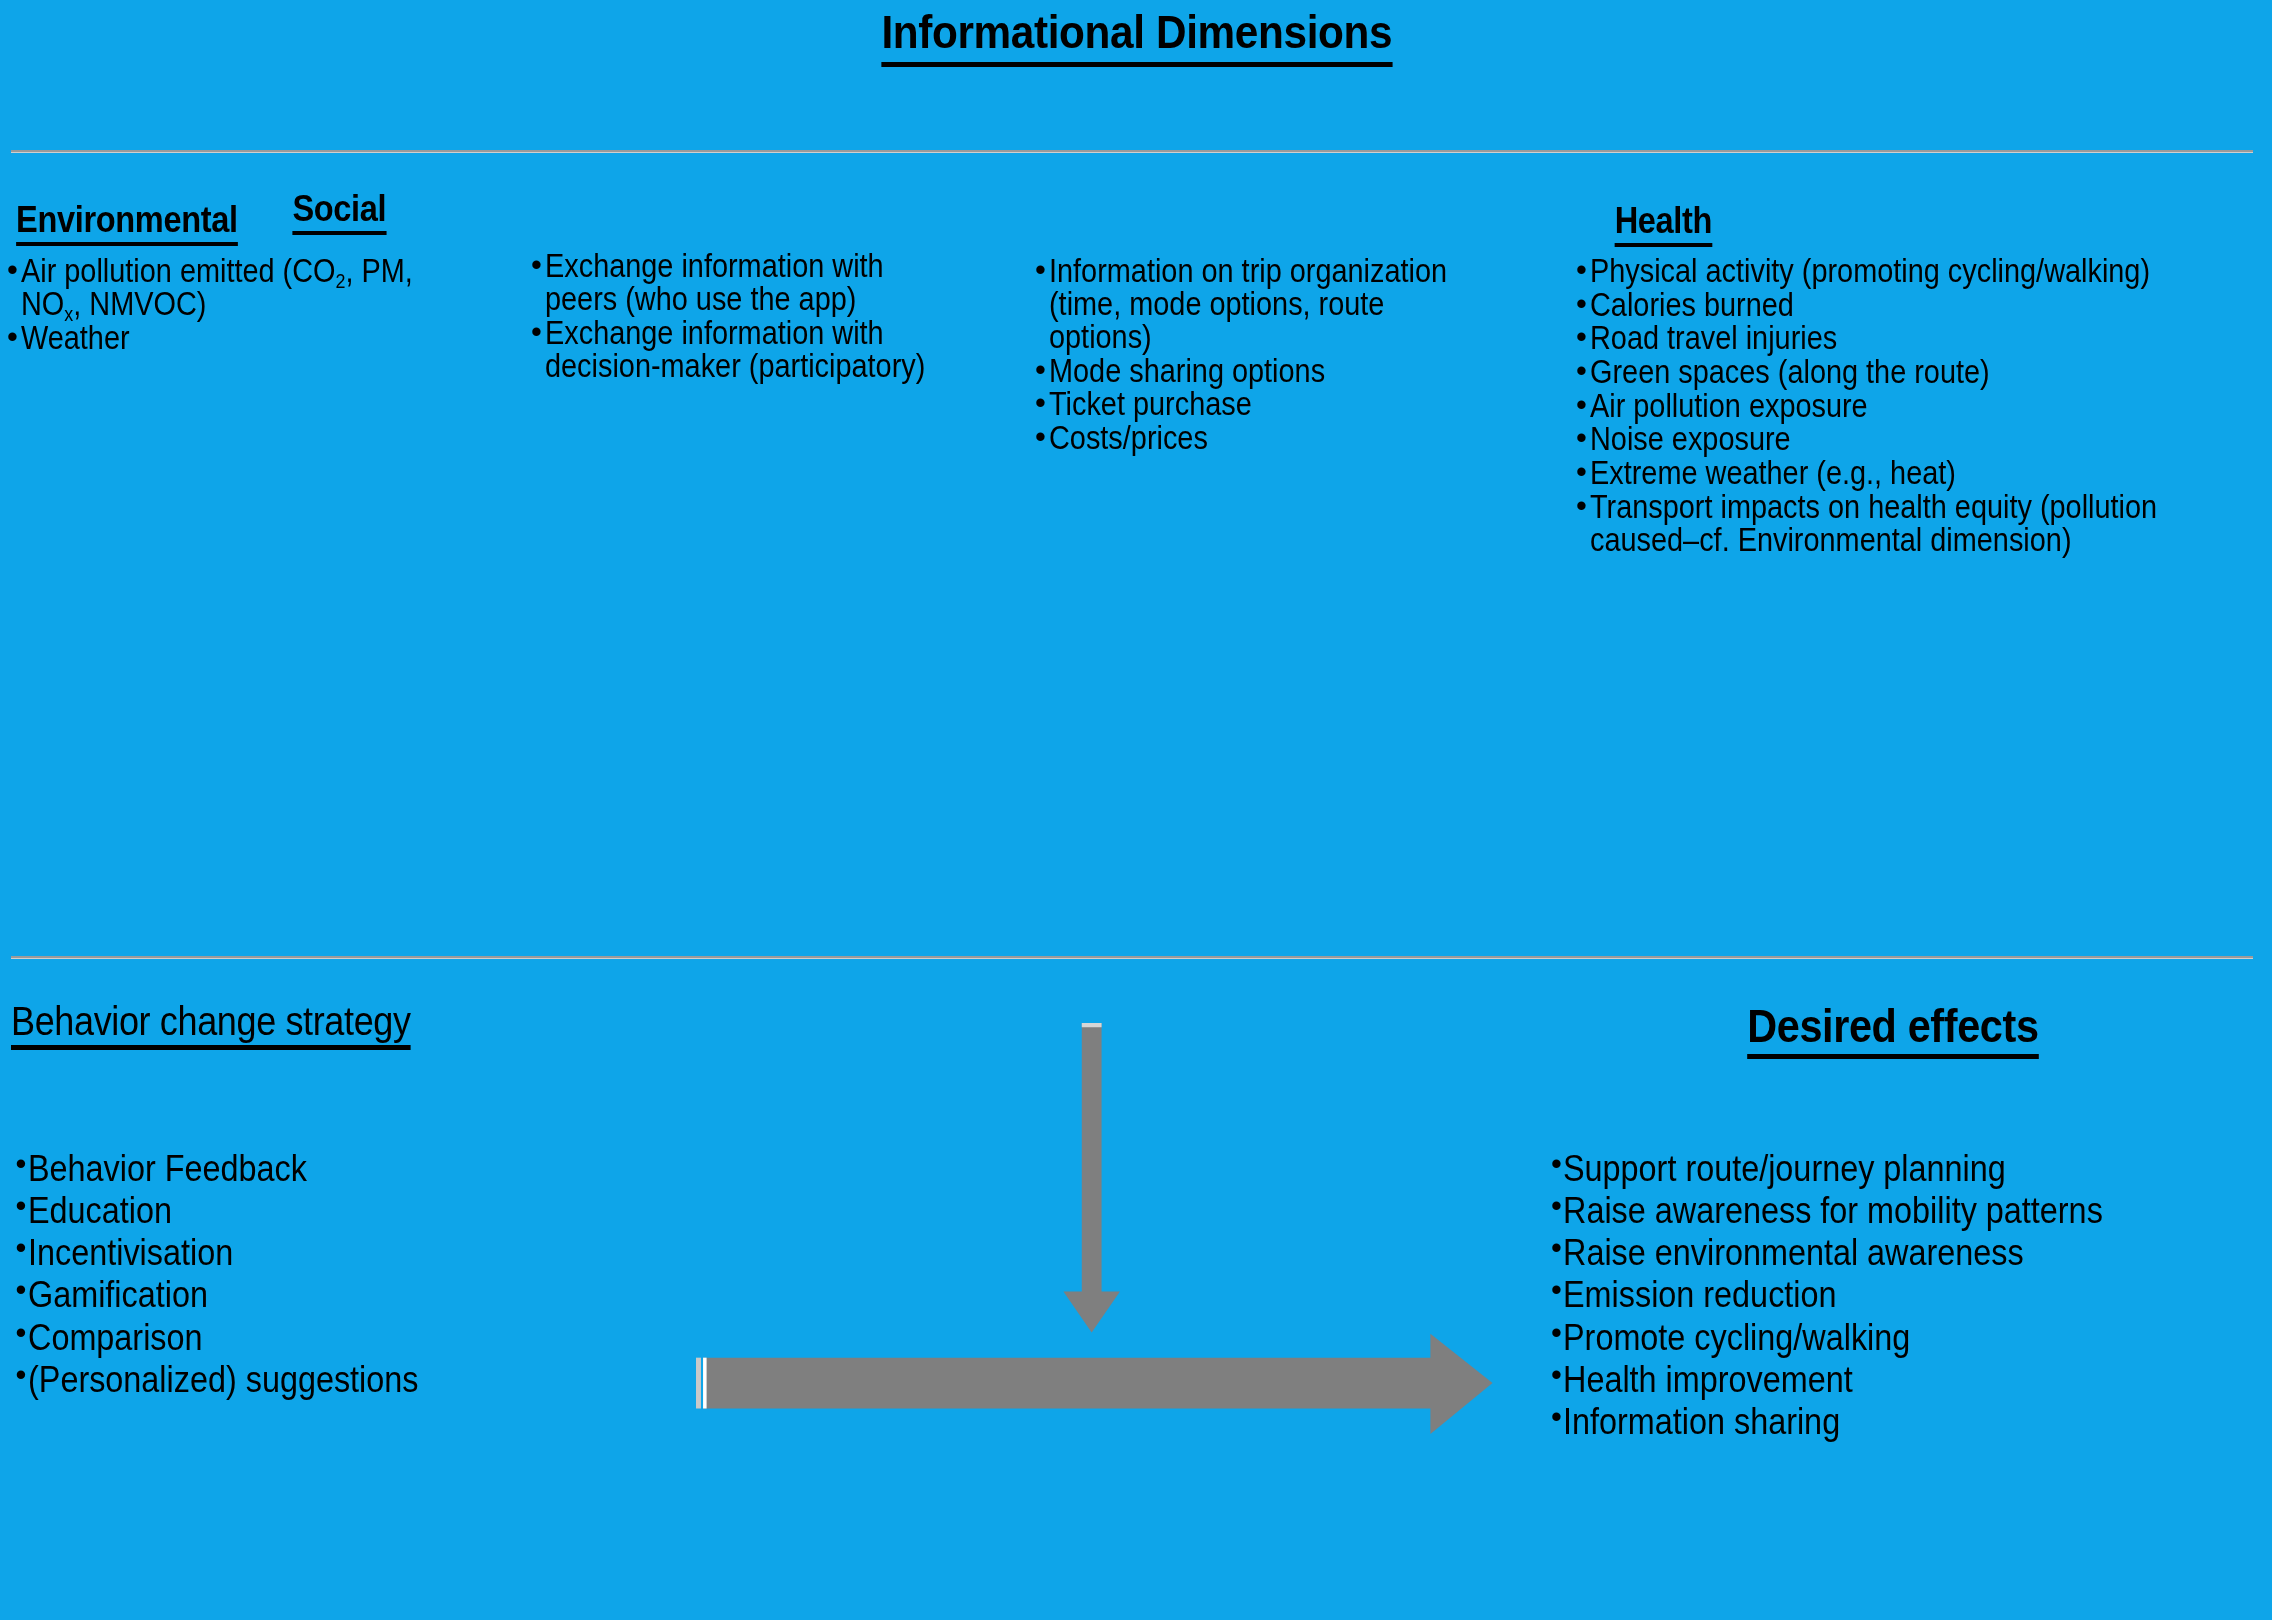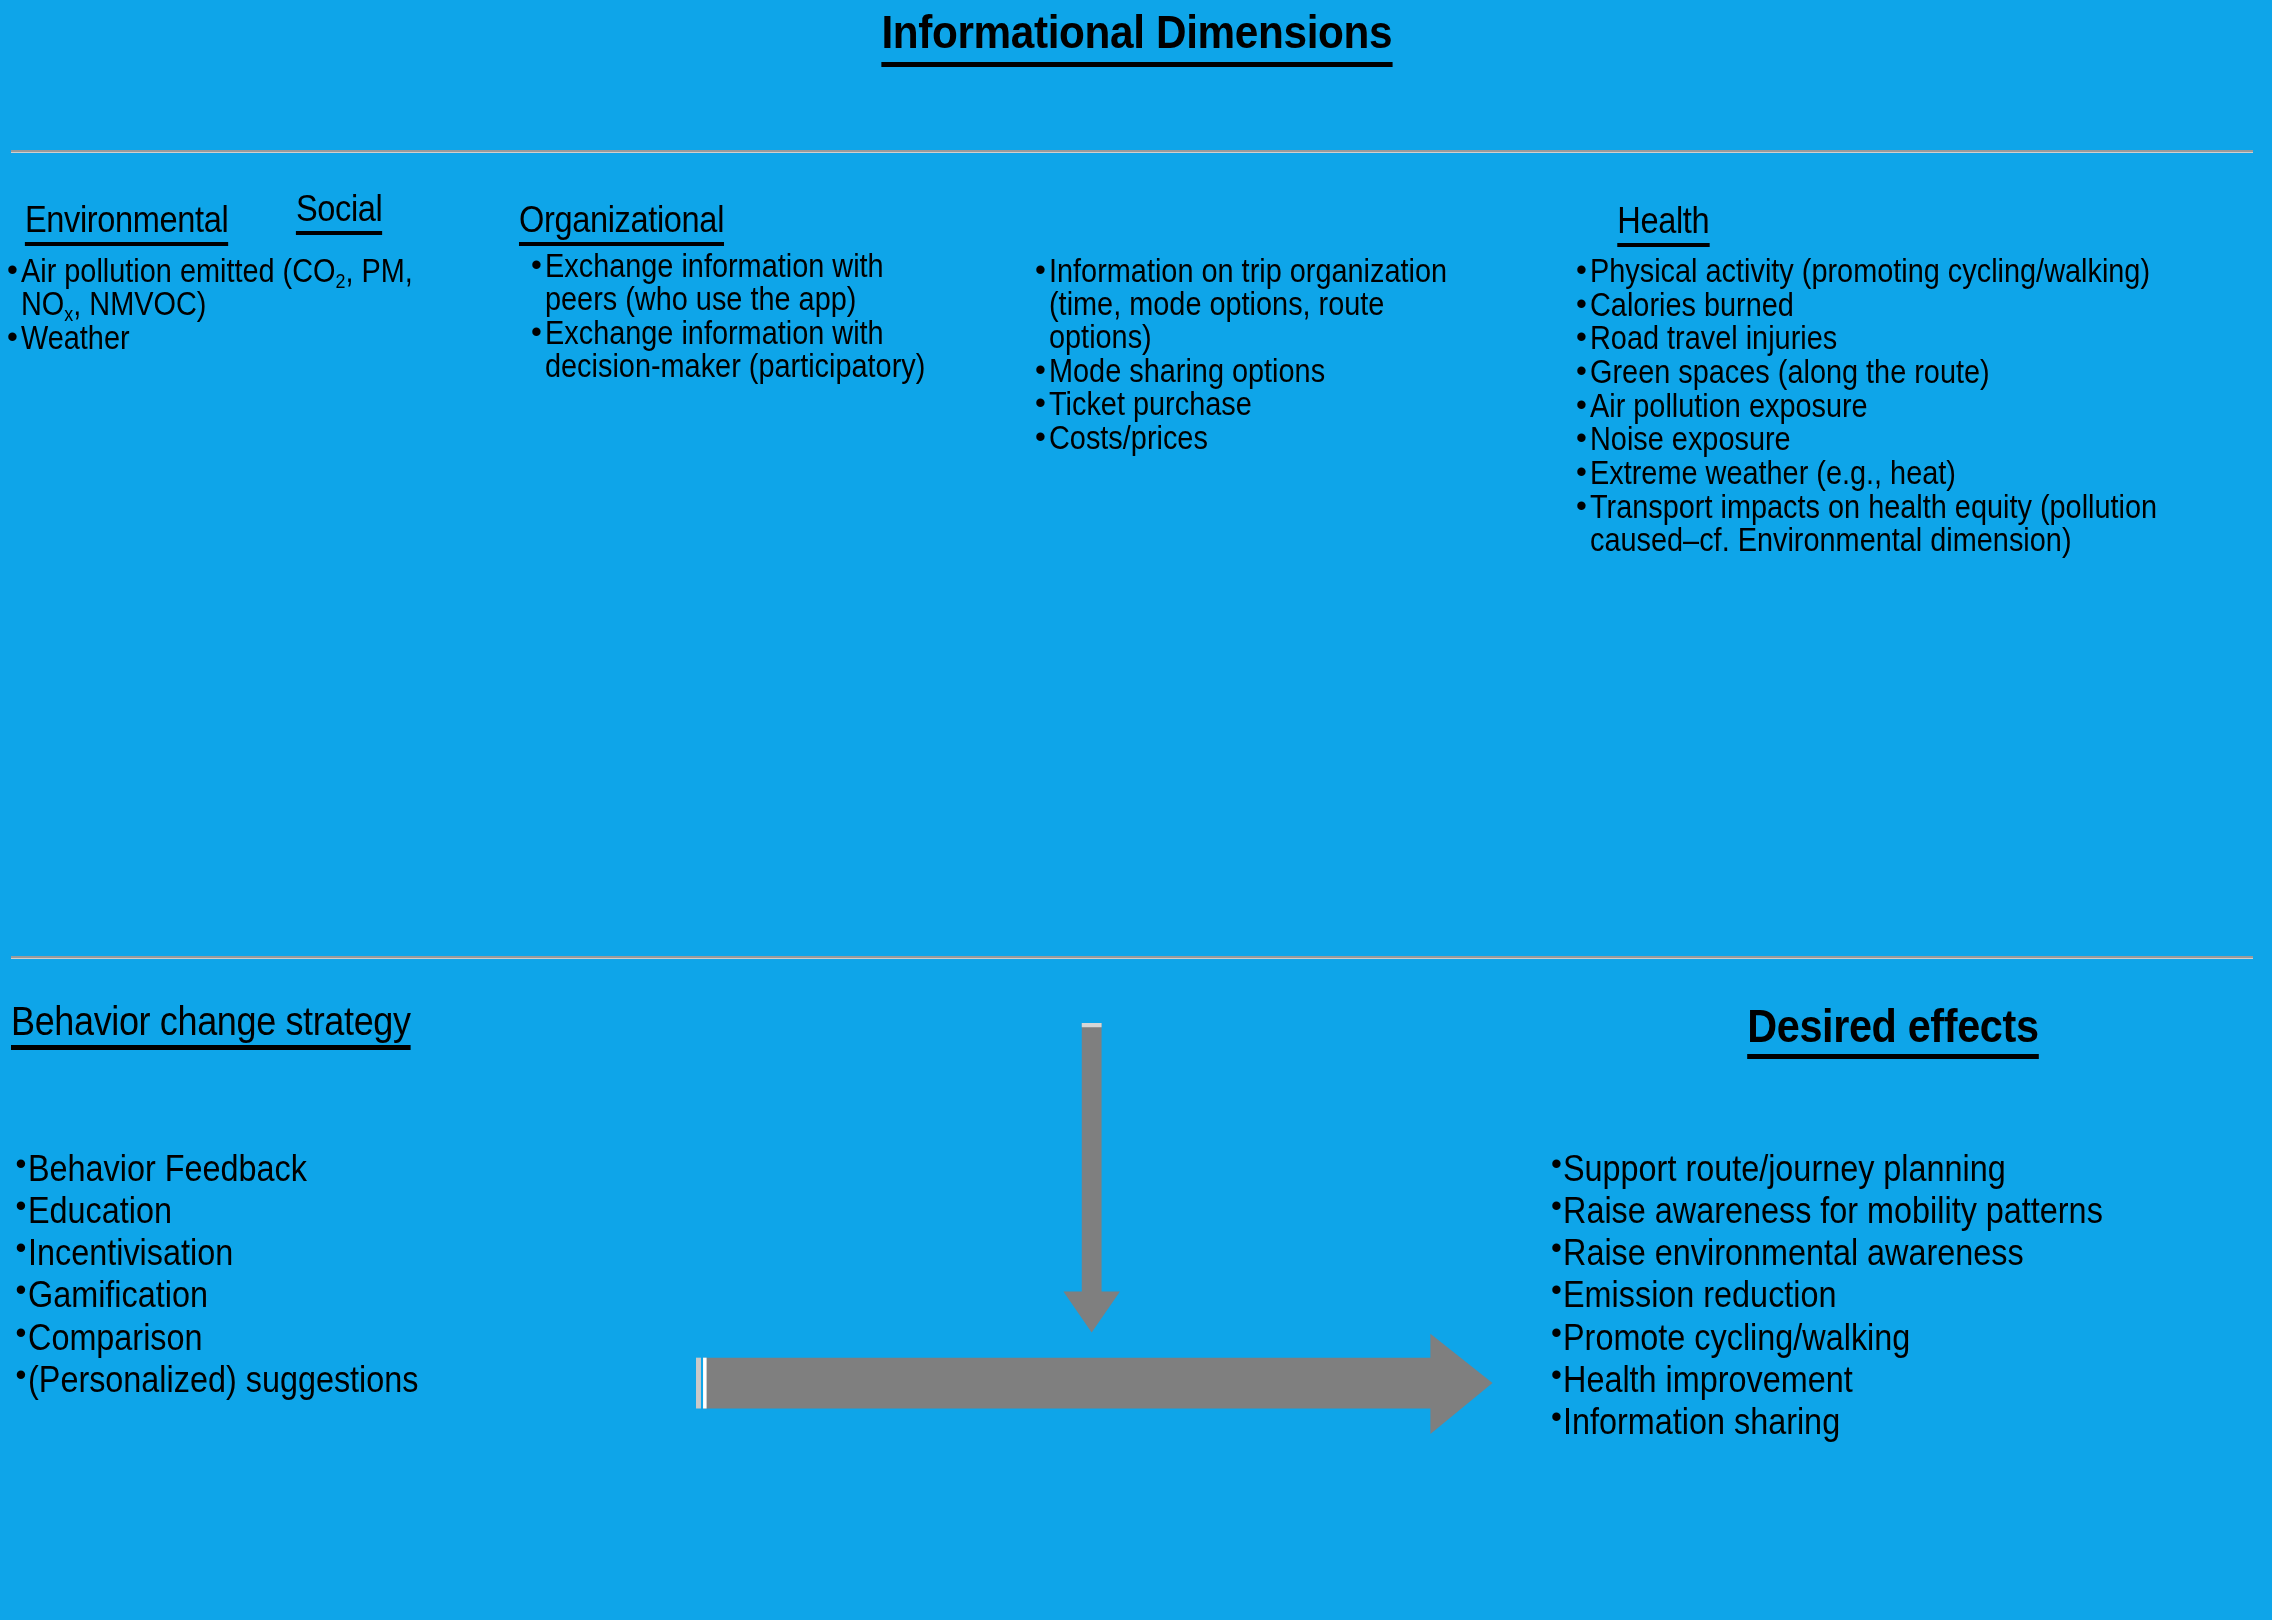--- a/index.html
+++ b/index.html
@@ -41,21 +41,21 @@
     height:2.8px;
     background:linear-gradient(to bottom,#9a9a9a 0,#9a9a9a 55%,#cfcfcf 55%,#cfcfcf 100%);
   }
   #divider-top{ top:150px; }
   #divider-mid{ top:956px; }
 
   
   .col-head{
     position:absolute;
     font-size:37px;
-    font-weight:normal;
+    font-weight:bold;
     text-align:center;
     letter-spacing:-0.4px;
   }
   .col-head span{
     display:inline-block;
     border-bottom:4.2px solid #000;
     padding-bottom:1.4px;
     transform:scaleX(0.88);
   }
 
@@ -146,23 +146,20 @@
   </div>
 
   <div class="divider" id="divider-top"></div>
 
   <div class="col-head" id="col-environmental-head">
     <span>Environmental</span>
   </div>
   <div class="col-head" id="col-social-head">
     <span>Social</span>
   </div>
-  <div class="col-head" id="col-organizational-head">
-    <span>Organizational</span>
-  </div>
   <div class="col-head" id="col-health-head">
     <span>Health</span>
   </div>
 
   <div class="bullets" id="col-environmental-list">
       <div class="li">
         <span class="bdot">•</span>
         <span class="btxt">Air pollution emitted (CO<sub>2</sub>, PM, NO<sub>x</sub>, NMVOC)</span>
       </div>
       <div class="li">

